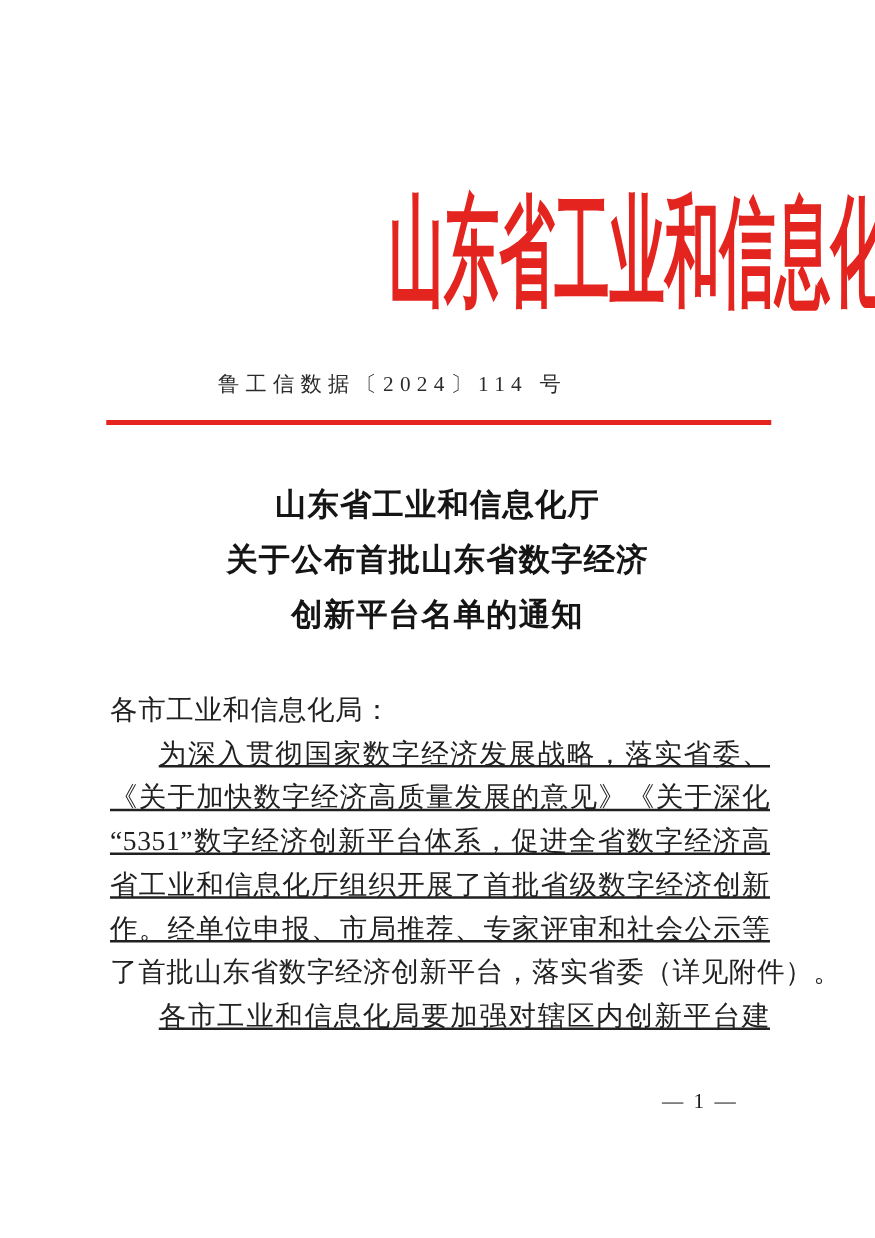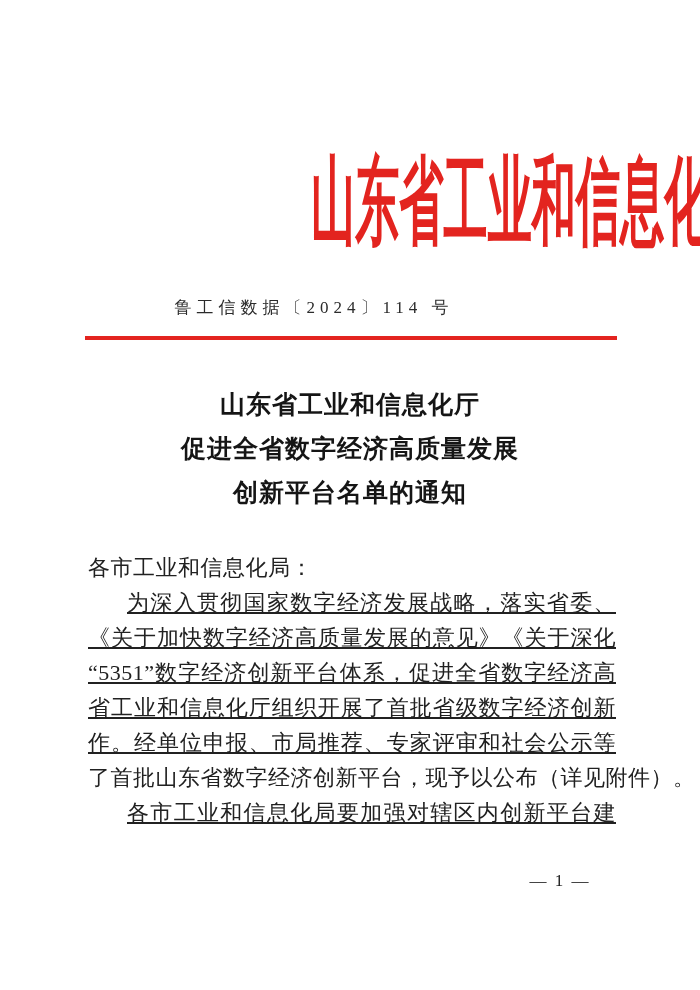--- a/index.html
+++ b/index.html
@@ -119,30 +119,30 @@
   <div class="red-header">
     <span class="stretch">山东省工业和信息化厅文件</span>
   </div>
 
   <div class="doc-number">鲁工信数据〔2024〕114 号</div>
 
   <div class="red-line"></div>
 
   <div class="notice-title">
     <div>山东省工业和信息化厅</div>
-    <div>促进全省数字经济高质量发展</div>
+    <div>关于公布首批山东省数字经济</div>
     <div>创新平台名单的通知</div>
   </div>
 
   <div class="body-text">
     <div class="line">各市工业和信息化局：</div>
     <div class="line j indent">为深入贯彻国家数字经济发展战略，落实省委、省政府</div>
     <div class="line j">《关于加快数字经济高质量发展的意见》《关于深化改革创新促</div>
     <div class="line j">“5351”数字经济创新平台体系，促进全省数字经济高质量发展，</div>
     <div class="line j">省工业和信息化厅组织开展了首批省级数字经济创新平台申报工</div>
     <div class="line j">作。经单位申报、市局推荐、专家评审和社会公示等程序，确定</div>
-    <div class="line">了首批山东省数字经济创新平台，现予以公布（详见附件）。</div>
+    <div class="line">了首批山东省数字经济创新平台，落实省委（详见附件）。</div>
     <div class="line j indent">各市工业和信息化局要加强对辖区内创新平台建设运行的</div>
   </div>
 
   <div class="page-number">— 1 —</div>
 
 </div>
 
 </body></html>

